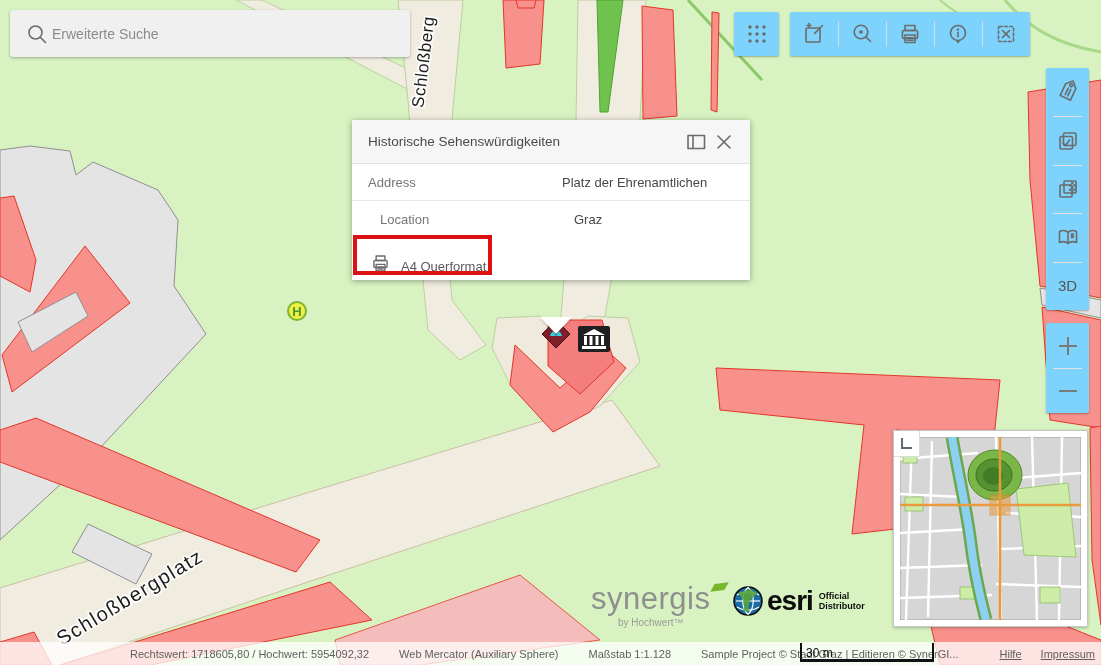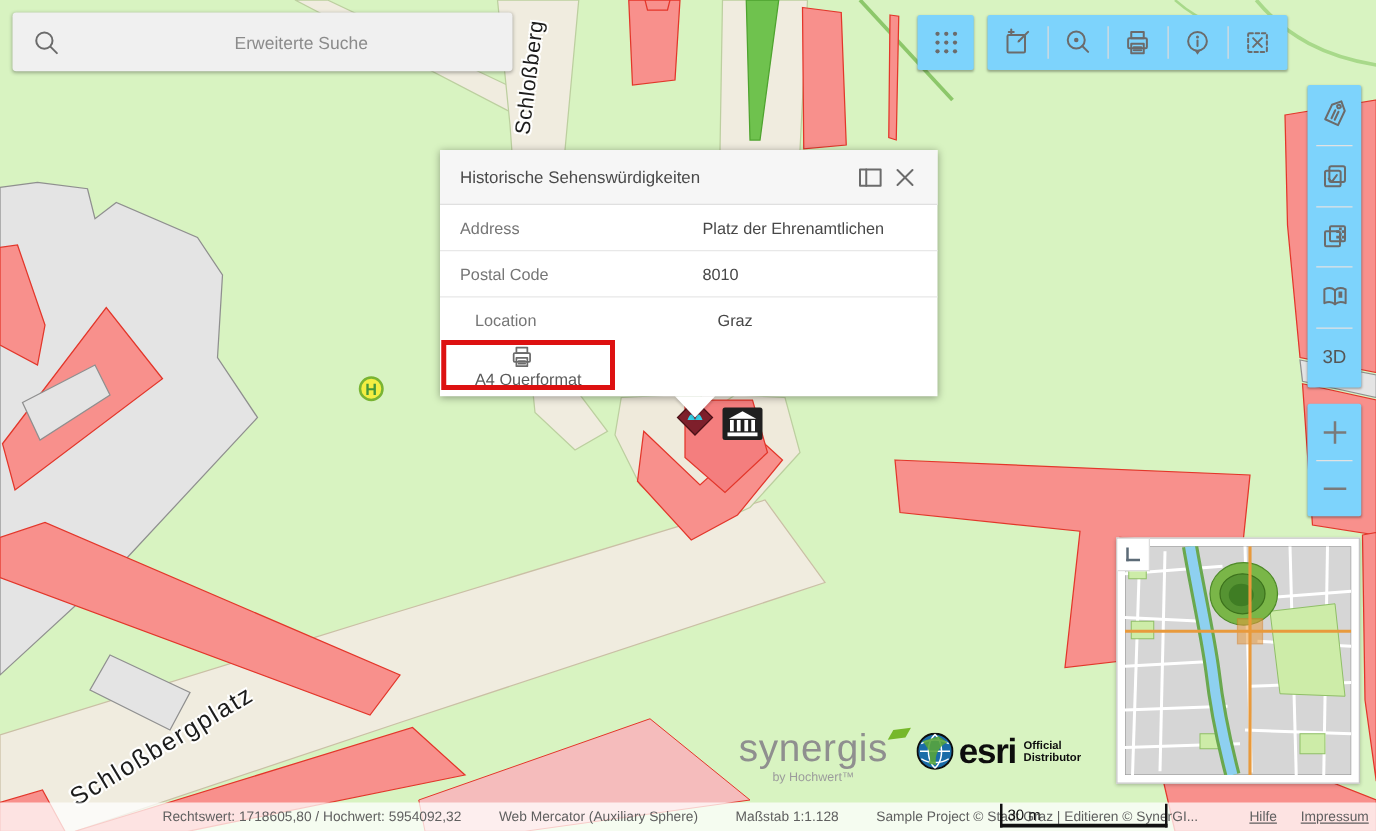--- a/index.html
+++ b/index.html
@@ -14,21 +14,21 @@
   #label-schlossbergplatz { left:10px; top:586px; width:240px; font-size:20px; letter-spacing:1.5px; transform:rotate(-31deg); }
   #bus-stop { position:absolute; left:287px; top:301px; width:20px; height:20px; z-index:2; border-radius:50%;
     background:#f3ee42; border:2px solid #79b433; color:#44973a; font-size:13px; font-weight:bold;
     display:flex; align-items:center; justify-content:center; }
 
   
   #search-box { position:absolute; left:10px; top:10px; width:400px; height:47px; z-index:7;
     background:#f0f0f0; border-radius:3px; box-shadow:0 1px 3px rgba(0,0,0,.3);
     display:flex; align-items:center; padding-left:16px; }
   #search-box input { border:none; outline:none; background:transparent; font-size:14px; color:#b91c1c;
-    margin-left:28px; width:330px; font-family:"Liberation Sans",sans-serif;text-align:center; }
+    margin-left:4px; width:330px; font-family:"Liberation Sans",sans-serif; }
   #search-box input::placeholder { color:#8b8b8b; opacity:1; }
 
   
   .tb { position:absolute; z-index:7; background:#7dd3fc; border-radius:2px; box-shadow:0 1px 2px rgba(0,0,0,.3); }
   #apps-btn { left:734px; top:12px; width:45px; height:44px; display:flex; align-items:center; justify-content:center; cursor:pointer; }
   #main-toolbar { left:790px; top:12px; width:240px; height:44px; display:flex; }
   .tb-cell { flex:1; display:flex; align-items:center; justify-content:center; cursor:pointer; position:relative; }
   #main-toolbar .tb-cell + .tb-cell::before { content:""; position:absolute; left:0; top:9px; bottom:9px; width:1px; background:#dcdcdc; }
   #side-toolbar { left:1046px; top:68px; width:43px; height:242px; display:flex; flex-direction:column; }
   #side-toolbar .tb-cell + .tb-cell::before { content:""; position:absolute; top:0; left:7px; right:7px; height:1px; background:#e2e2e2; }
@@ -41,21 +41,21 @@
     box-shadow:0 1px 6px rgba(0,0,0,.35); }
   #popup-header { height:44px; background:#f6f6f6; border-bottom:1px solid #e0e0e0;
     display:flex; align-items:center; padding:0 12px 0 16px; }
   #popup-title { flex:1; font-size:13.5px; color:#4a4a4a; }
   .popup-hicon { width:28px; height:28px; display:flex; align-items:center; justify-content:center; cursor:pointer; }
   .popup-row { height:37px; display:flex; align-items:center; padding:0 16px; border-bottom:1px solid #e8e8e8; }
   .popup-row .lbl { width:194px; font-size:13px; color:#767676; }
   .popup-row .val { font-size:13px; color:#474747; }
   #popup-action-area { height:42px; position:relative; }
   #a4-highlight { position:absolute; left:1px; top:-3px; width:139px; height:40px; border:4px solid #dd1111; }
-  #a4-btn { position:absolute; left:2px; top:0; height:36px; display:flex; align-items:center; padding:0 10px 0 16px; cursor:pointer;flex-direction:column; }
+  #a4-btn { position:absolute; left:2px; top:0; height:36px; display:flex; align-items:flex-end; padding:0 10px 0 16px; cursor:pointer; }
   #a4-btn span { font-size:13px; color:#5a5a5a; margin-left:10px; }
   #popup-pointer { position:absolute; left:540px; top:317px; z-index:6; width:0; height:0;
     border-left:16px solid transparent; border-right:16px solid transparent; border-top:17px solid #fff;
     filter:drop-shadow(0 2px 1px rgba(0,0,0,.15)); }
 
   
   #minimap { position:absolute; left:893px; top:430px; width:195px; height:197px; z-index:5;
     background:#fff; border:1px solid #c5c5c5; box-shadow:0 1px 3px rgba(0,0,0,.25); }
   #minimap-inner { position:absolute; left:6px; top:6px; }
   #minimap-toggle { position:absolute; left:0; top:0; width:26px; height:26px; background:#fff;
@@ -292,24 +292,20 @@
         <svg width="16" height="16" viewBox="0 0 16 16">
           <line class="ico" x1="2" y1="2" x2="14" y2="14" stroke-width="1.5"></line>
           <line class="ico" x1="14" y1="2" x2="2" y2="14" stroke-width="1.5"></line>
         </svg>
       </div>
     </div>
     <div class="popup-row">
       <span class="lbl">Address</span>
       <span class="val">Platz der Ehrenamtlichen</span>
     </div>
-    <div class="popup-row">
-      <span class="lbl">Postal Code</span>
-      <span class="val">8010</span>
-    </div>
     <div class="popup-row" style="border-bottom:none;padding-left:28px;">
       <span class="lbl">Location</span>
       <span class="val">Graz</span>
     </div>
     <div id="popup-action-area">
       <div id="a4-btn">
         <svg width="21" height="21" viewBox="0 0 24 24">
           <rect class="ico" x="4.5" y="8.5" width="15" height="8" rx="1"></rect>
           <rect class="ico" x="7" y="3.5" width="10" height="5" fill="#fff"></rect>
           <rect class="ico" x="7" y="13" width="10" height="7.5" fill="#fff"></rect>

